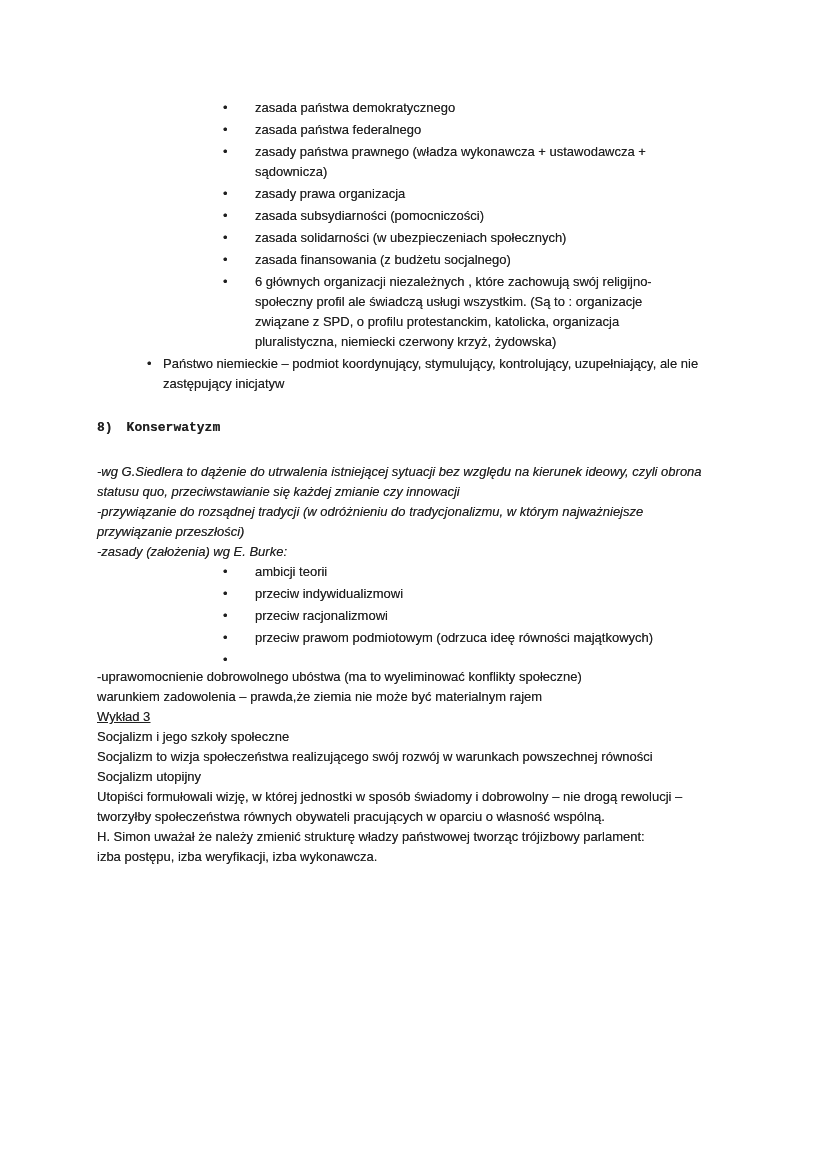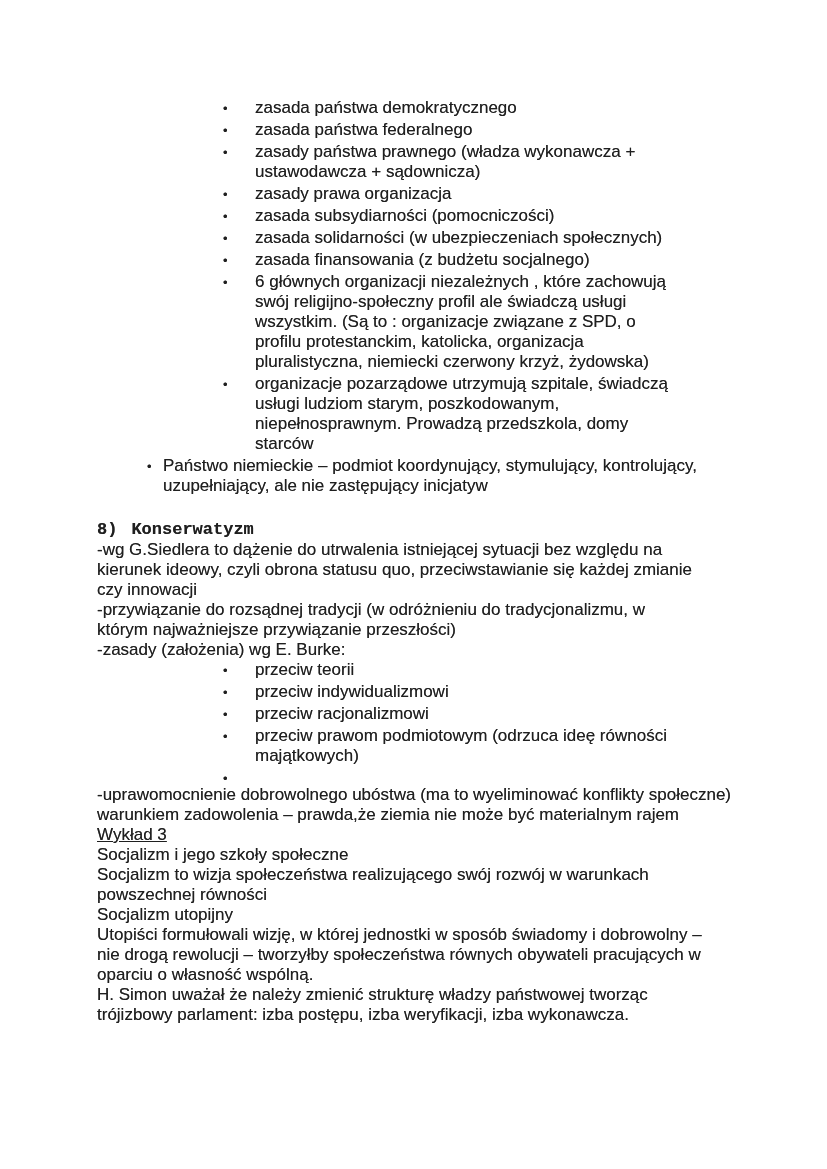--- a/index.html
+++ b/index.html
@@ -6,21 +6,21 @@
   body{
     width:827px;height:1169px;background:#ffffff;
     font-family:"Liberation Sans", sans-serif;
     overflow:hidden;
   }
   .page{
     position:relative;width:827px;height:1169px;background:#ffffff;
   }
   .content{
     position:absolute;left:97px;top:98px;width:642px;
-    font-size:17px;line-height:20px;color:#1f1f1f;
+    font-size:13px;line-height:20px;color:#1f1f1f;
     filter:blur(0.6px);
     text-shadow:0 0 0.5px rgba(30,30,30,.65);
   }
   p{margin:0;}
   ul{list-style:none;margin:0;padding:0;}
   li{position:relative;margin-bottom:2px;}
   
   .lv2 li{padding-left:158px;}
   .lv2 .dot{position:absolute;left:126px;top:0;}
   
@@ -30,21 +30,21 @@
   .txt{display:inline-block;vertical-align:top;}
   .mw430{max-width:430px;}
   .mw460{max-width:460px;}
   .mw540{max-width:540px;}
   .mw560{max-width:560px;}
   .mw620{max-width:620px;}
   .gap-sm{margin-top:18px;}
   .h-num{font-weight:bold;}
   .h8{margin-top:24px;font-weight:bold;font-family:Liberation Mono, monospace;}
   .h8 .h8-label{margin-left:14px;}
-  .kons{}
+  .kons{margin-top:24px;font-style:italic;}
   .closing{margin-top:19px;}
   .wyklad-h{font-weight:normal;text-decoration:underline;}
   .lec{}
   .lec p + p{margin-top:0;}
 </style>
 </head>
 <body>
 
 <div class="page">
   <div class="content">
@@ -54,36 +54,35 @@
       <li><span class="dot"></span><span class="txt mw460">zasada państwa federalnego</span></li>
       <li><span class="dot"></span><span class="txt mw460">zasady państwa prawnego (władza wykonawcza + ustawodawcza + sądownicza)</span></li>
       <li><span class="dot"></span><span class="txt mw460">zasady prawa organizacja</span></li>
       <li><span class="dot"></span><span class="txt mw460">zasada subsydiarności (pomocniczości)</span></li>
       <li><span class="dot"></span><span class="txt mw460">zasada solidarności  (w ubezpieczeniach społecznych)</span></li>
       <li><span class="dot"></span><span class="txt mw460">zasada finansowania (z budżetu socjalnego)</span></li>
     </ul>
 
     <ul class="lv2">
       <li><span class="dot"></span><span class="txt mw430">6 głównych organizacji niezależnych , które zachowują swój religijno-społeczny profil ale świadczą usługi wszystkim. (Są to : organizacje związane z SPD, o profilu protestanckim, katolicka, organizacja pluralistyczna, niemiecki czerwony krzyż, żydowska)</span></li>
-      <li><span class="dot"></span><span class="txt mw430">organizacje pozarządowe utrzymują szpitale, świadczą usługi ludziom starym, poszkodowanym, niepełnosprawnym. Prowadzą przedszkola, domy starców</span></li>
     </ul>
     <ul class="lv1">
       <li><span class="dot"></span><span class="txt mw540">Państwo niemieckie – podmiot koordynujący, stymulujący, kontrolujący, uzupełniający, ale nie zastępujący inicjatyw</span></li>
     </ul>
 
     <p class="h8"><span class="h-num">8)</span><span class="h8-label">Konserwatyzm</span></p>
 
     <div class="kons">
       <p class="mw620">-wg G.Siedlera to dążenie do utrwalenia istniejącej sytuacji bez względu na kierunek ideowy, czyli obrona statusu quo, przeciwstawianie się każdej zmianie czy innowacji</p>
       <p class="mw560">-przywiązanie do rozsądnej tradycji (w odróżnieniu do tradycjonalizmu, w którym najważniejsze przywiązanie przeszłości)</p>
       <p>-zasady (założenia) wg E. Burke:</p>
     </div>
 
     <ul class="lv2">
-      <li><span class="dot"></span><span class="txt mw460">przeciw teorii</span></li>
+      <li><span class="dot"></span><span class="txt mw460">ambicji teorii</span></li>
       <li><span class="dot"></span><span class="txt mw460">przeciw indywidualizmowi</span></li>
       <li><span class="dot"></span><span class="txt mw460">przeciw racjonalizmowi</span></li>
       <li><span class="dot"></span><span class="txt mw460">przeciw prawom podmiotowym (odrzuca ideę równości majątkowych)</span></li>
       <li><span class="dot"></span></li>
     </ul>
 
     <div class="closing">
       <p>-uprawomocnienie dobrowolnego ubóstwa (ma to wyeliminować konflikty społeczne)</p>
       <p>warunkiem zadowolenia – prawda,że ziemia nie może być materialnym rajem</p>
     </div>

